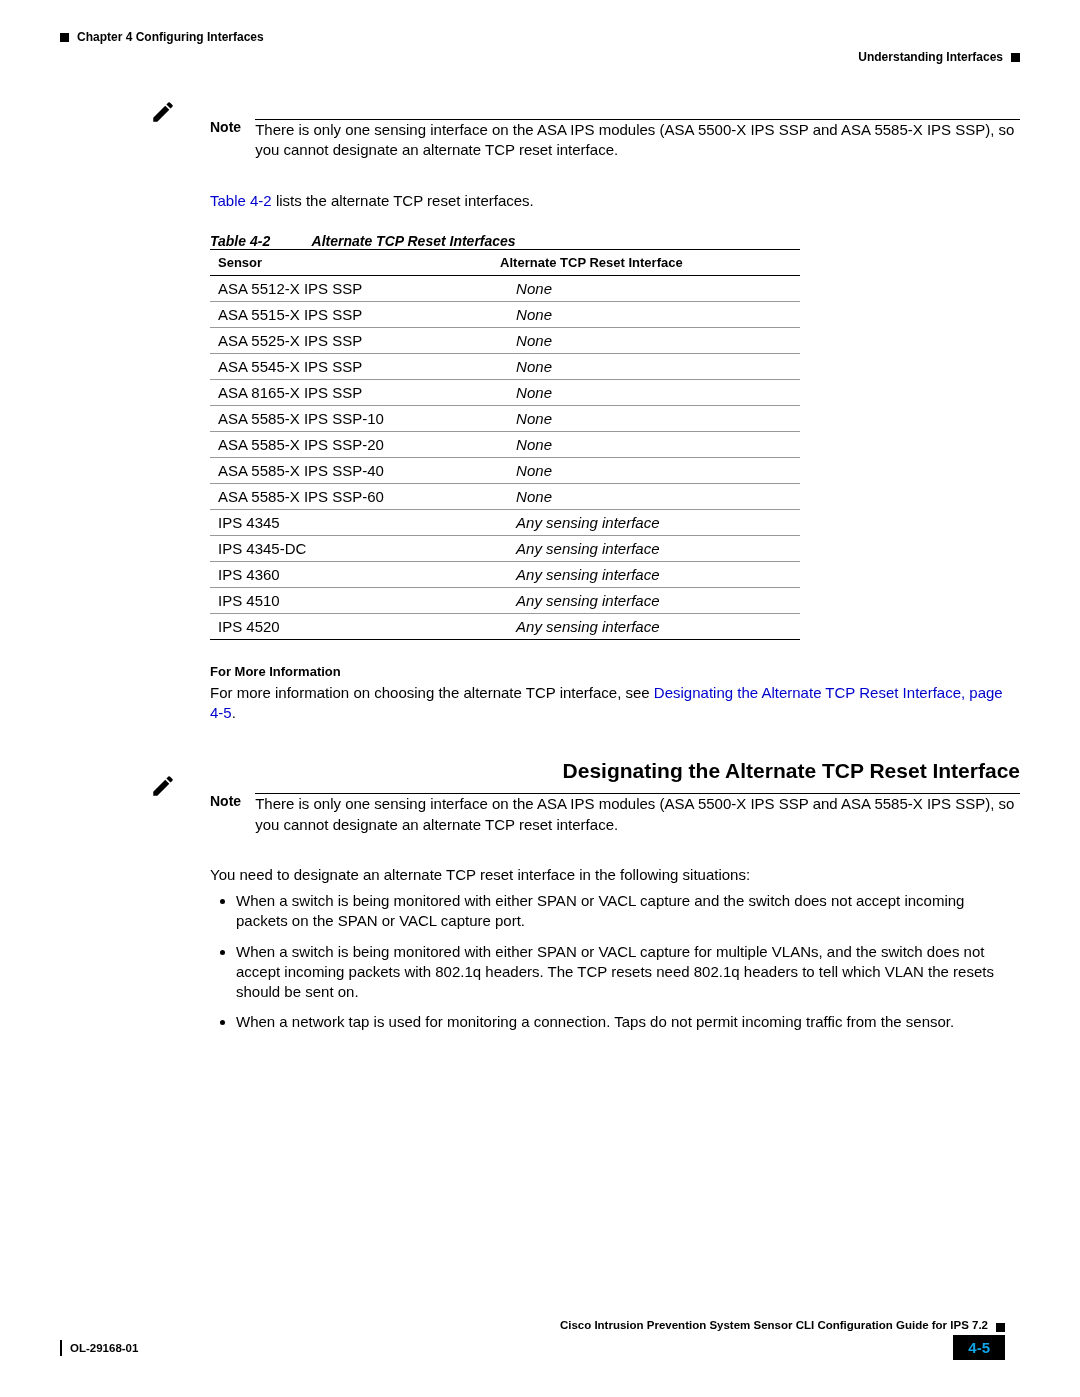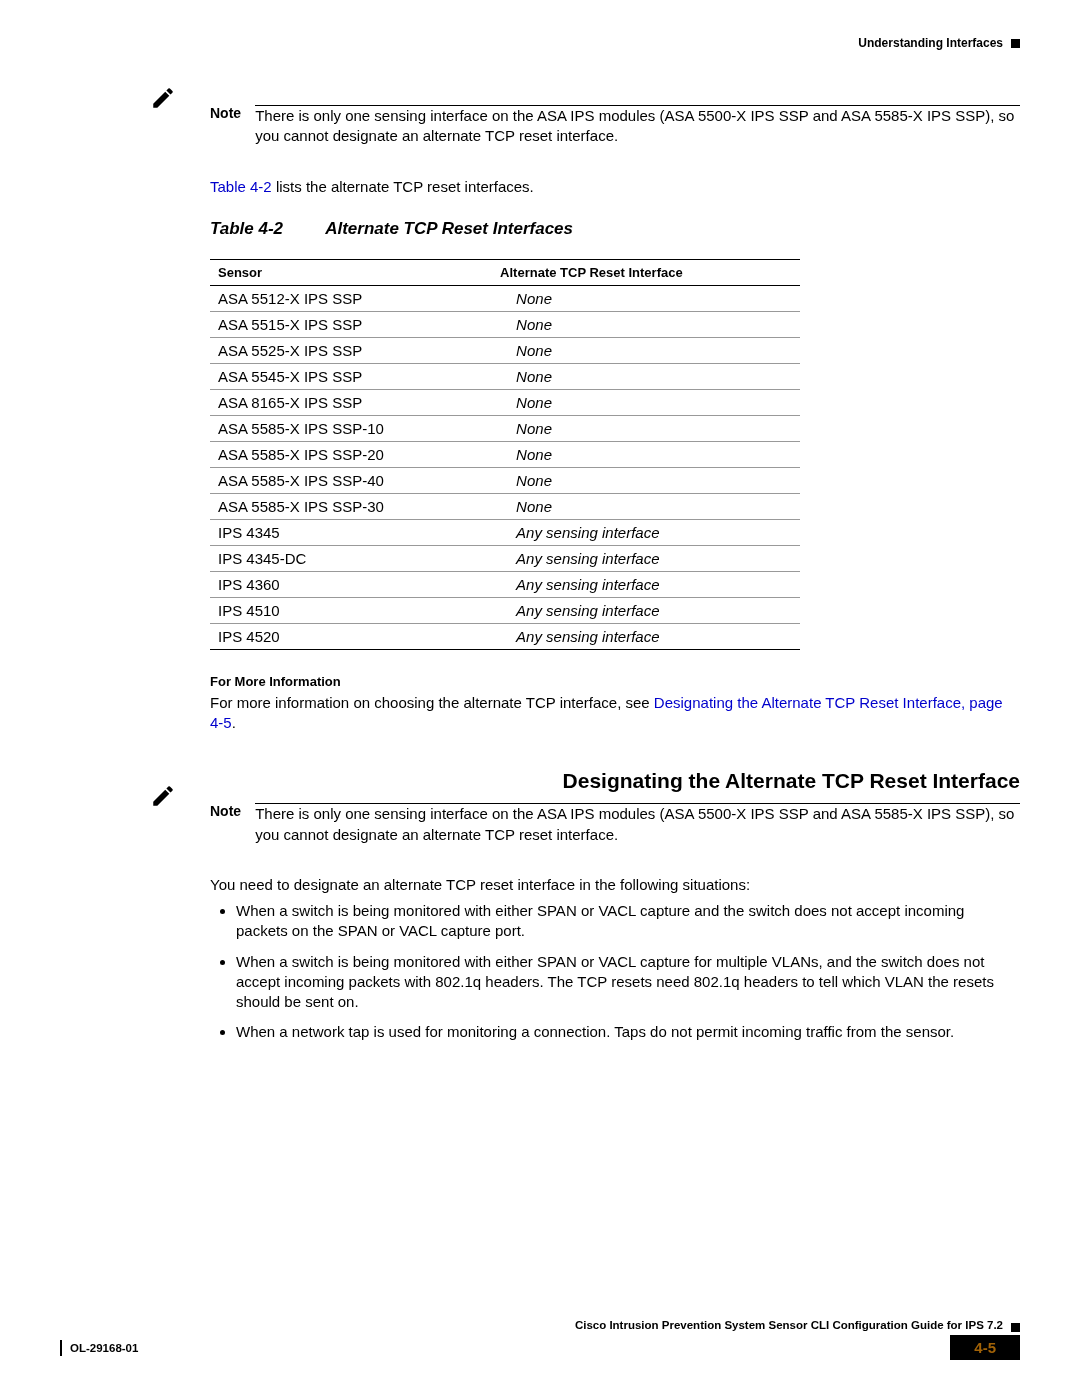--- a/index.html
+++ b/index.html
@@ -30,21 +30,21 @@
   .indent{margin-left:60px;}
   .note-block{position:relative;margin-top:10px;}
   .pencil-icon svg{width:26px;height:26px;}
   .pencil-icon{position:absolute;left:-60px;top:-20px;}
   .note-row{display:flex;align-items:flex-start;}
   .note-label{font-weight:bold;font-size:14px;margin-right:14px;white-space:nowrap;padding-top:0px;}
   .note-body{flex:1;}
   p{margin:0 0 6px 0;line-height:1.35;}
   .after-note{margin-top:24px;}
   .link{color:#0000cc;}
-  .tbl-caption{font-size:17px;font-weight:bold;font-style:italic;margin-top:22px;margin-bottom:20px;}
+  .tbl-caption{font-size:14px;font-weight:bold;font-style:italic;margin-top:22px;margin-bottom:0;}
   .tbl-caption .cap-num{margin-right:38px;}
   table.data{
     border-collapse:collapse;
     width:590px;
     font-size:15px;
   }
   table.data th{
     text-align:left;
     font-size:13px;
     font-weight:bold;
@@ -65,39 +65,45 @@
     font-weight:bold;
     margin:36px 0 10px -60px;
     text-align:right;
   }
   ul.bullets{margin:6px 0 0 0;padding-left:26px;}
   ul.bullets li{margin-bottom:10px;line-height:1.35;}
   .footer{
     position:absolute;
     bottom:30px;
     left:60px;
-    right:60px;
+    right:75px;
   }
   .footer-title{font-size:11.5px;font-weight:bold;text-align:right;margin-bottom:4px;}
   .footer-bar{display:flex;align-items:center;justify-content:space-between;}
   .footer-left{display:flex;align-items:center;font-size:11.5px;font-weight:bold;}
   .vbar{width:2px;height:16px;background:#000;margin-right:8px;}
   .page-num{
-    background:#000;color:#a16207;font-weight:bold;font-size:15px;
-    padding:4px 24px;
+    background:#000;color:#0ea5e9;font-weight:bold;font-size:15px;
+    padding:4px 15px;
   }
   .guide-line{display:flex;align-items:center;justify-content:flex-end;}
   .guide-line .sq{margin-left:8px;margin-right:0;}
   .hr0{border:none;border-top:1px solid #000;margin:0;}
 </style>
 </head>
 <body>
 
 <div class="page">
 
+  <div class="top-bar">
+    <div class="top-left">
+      <span class="sq"></span>
+      <span>Chapter 4      Configuring Interfaces</span>
+    </div>
+  </div>
   <div class="crop-line">
     <span>Understanding Interfaces</span>
     <span class="sq"></span>
   </div>
 
   <div class="content">
 
     <div class="indent">
       <div class="note-block">
         <span class="pencil-icon">
@@ -157,21 +163,21 @@
             </tr>
           <tr>
               <td>ASA 5585-X IPS SSP-20</td>
               <td class="col2">None</td>
             </tr>
           <tr>
               <td>ASA 5585-X IPS SSP-40</td>
               <td class="col2">None</td>
             </tr>
           <tr>
-              <td>ASA 5585-X IPS SSP-30</td>
+              <td>ASA 5585-X IPS SSP-60</td>
               <td class="col2">None</td>
             </tr>
           <tr>
               <td>IPS 4345</td>
               <td class="col2">Any sensing interface</td>
             </tr>
           <tr>
               <td>IPS 4345-DC</td>
               <td class="col2">Any sensing interface</td>
             </tr>

